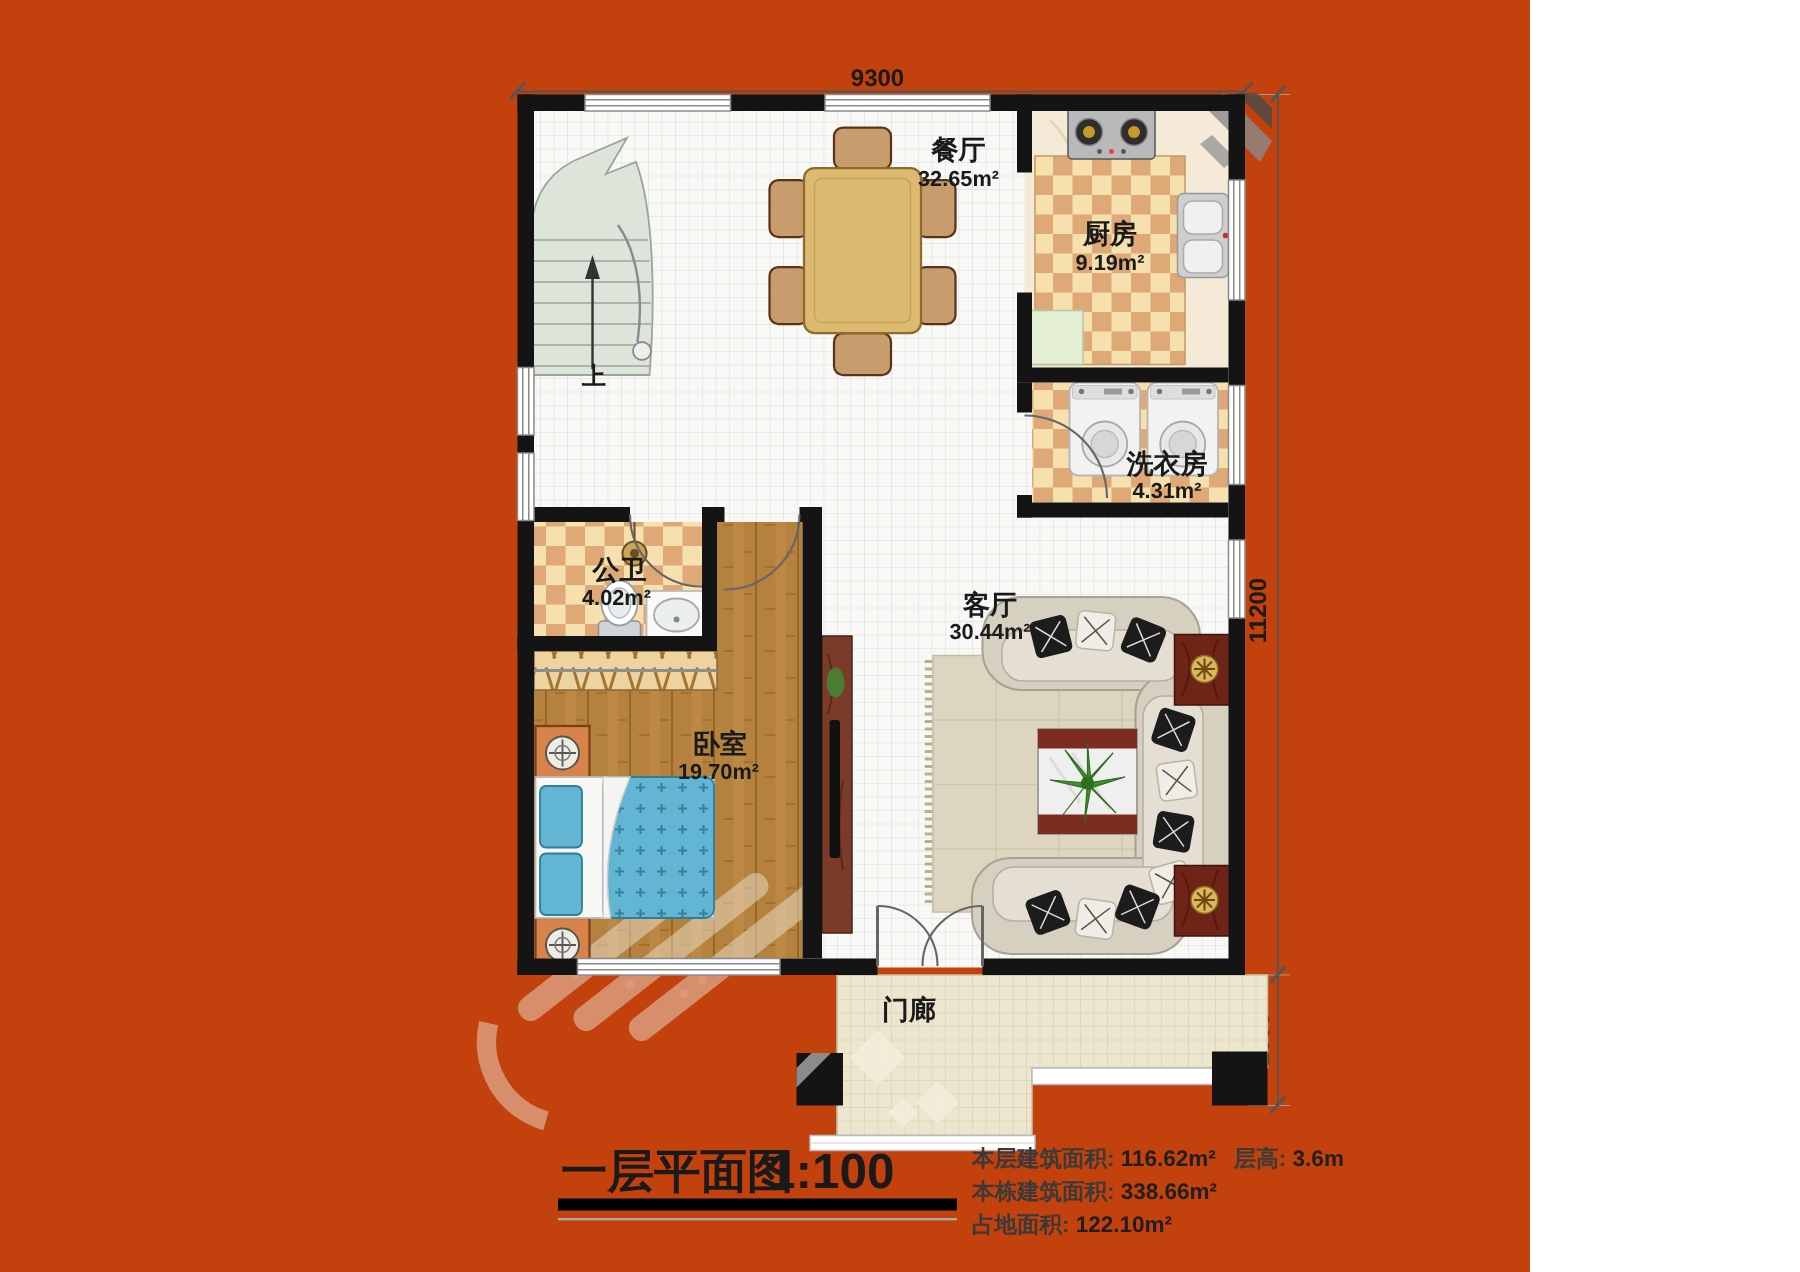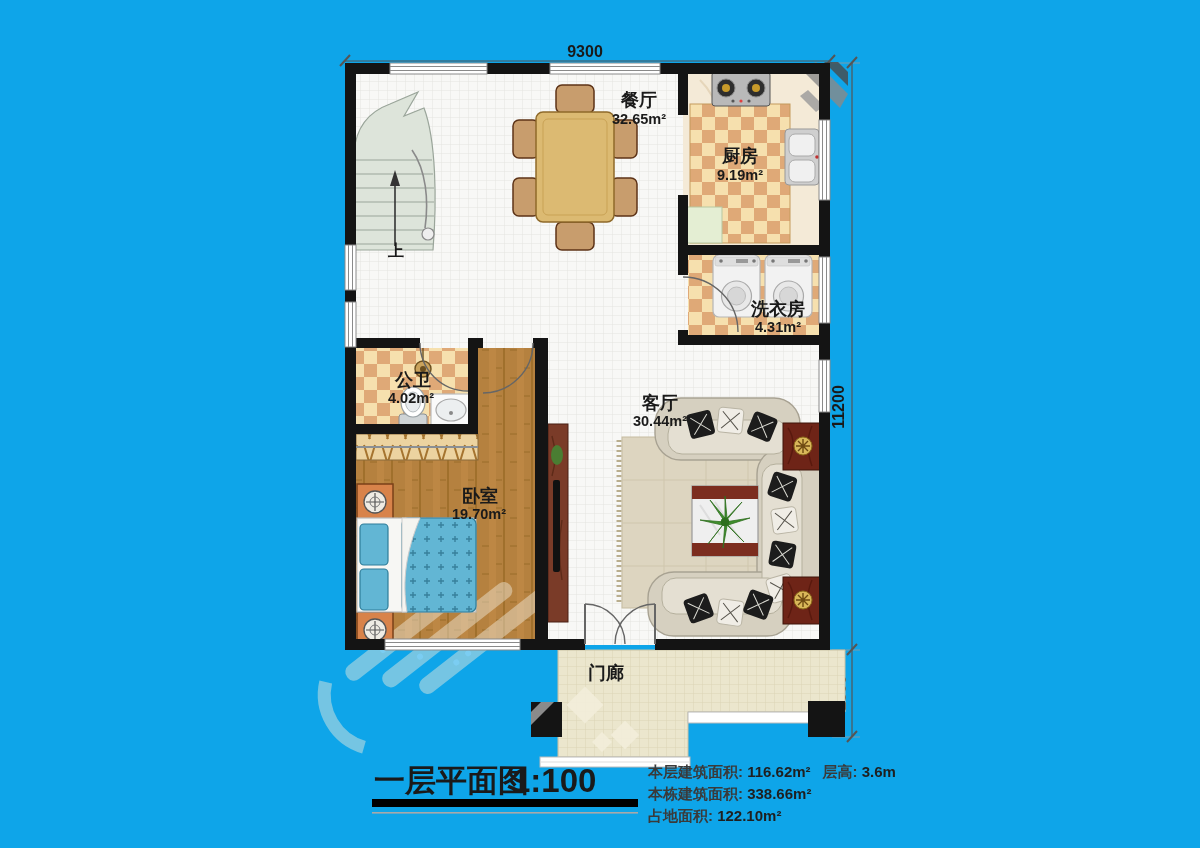--- a/index.html
+++ b/index.html
@@ -1,16 +1,16 @@
 <!DOCTYPE html>
 <html><head>
 <meta charset="utf-8">
 <style>
   html,body{margin:0;padding:0;background:#ffffff;}
-  .page{position:relative;width:1200px;height:848px;background:#0ea5e9;overflow:hidden;
+  .page{position:relative;width:1020px;height:848px;background:#c2410c;overflow:hidden;
         font-family:"Liberation Sans",sans-serif;}
   svg text{font-family:"Liberation Sans",sans-serif;fill:#1a1a1a;}
   .room-name{font-size:18px;font-weight:700;}
   .room-area{font-size:14.5px;font-weight:700;}
   .dim-label{font-size:16px;font-weight:700;}
   .stair-label{font-size:16px;font-weight:700;}
   .legend-title{font-size:31px;font-weight:700;}
   .legend-scale{font-size:33px;font-weight:700;}
   .stat-line{font-size:15px;font-weight:700;fill:#3a3a3a;}
   .stat-val{fill:#1f1f1f;}

